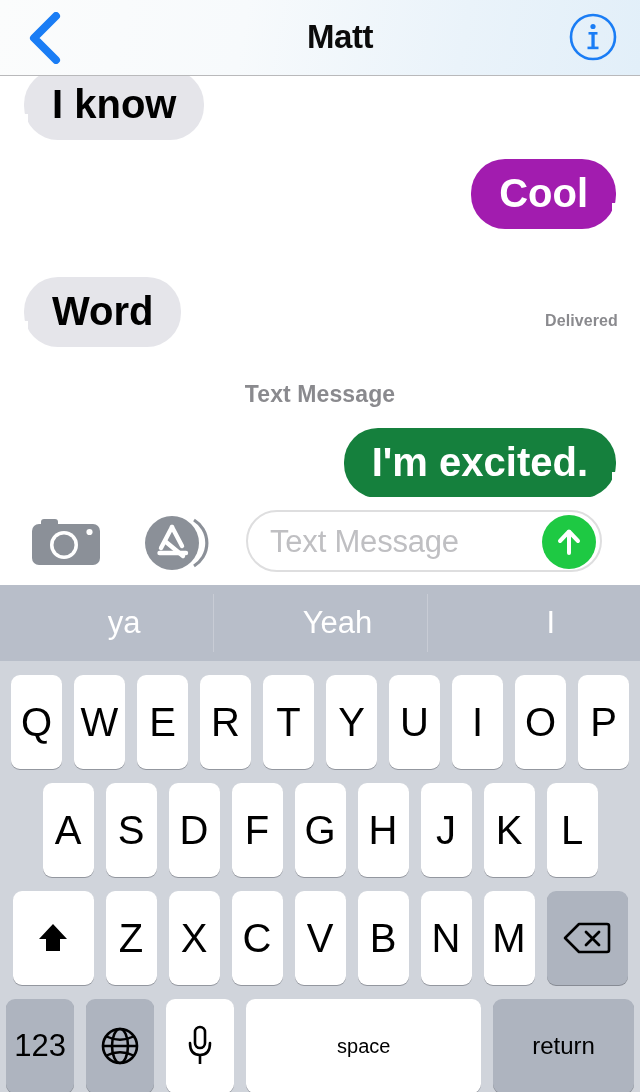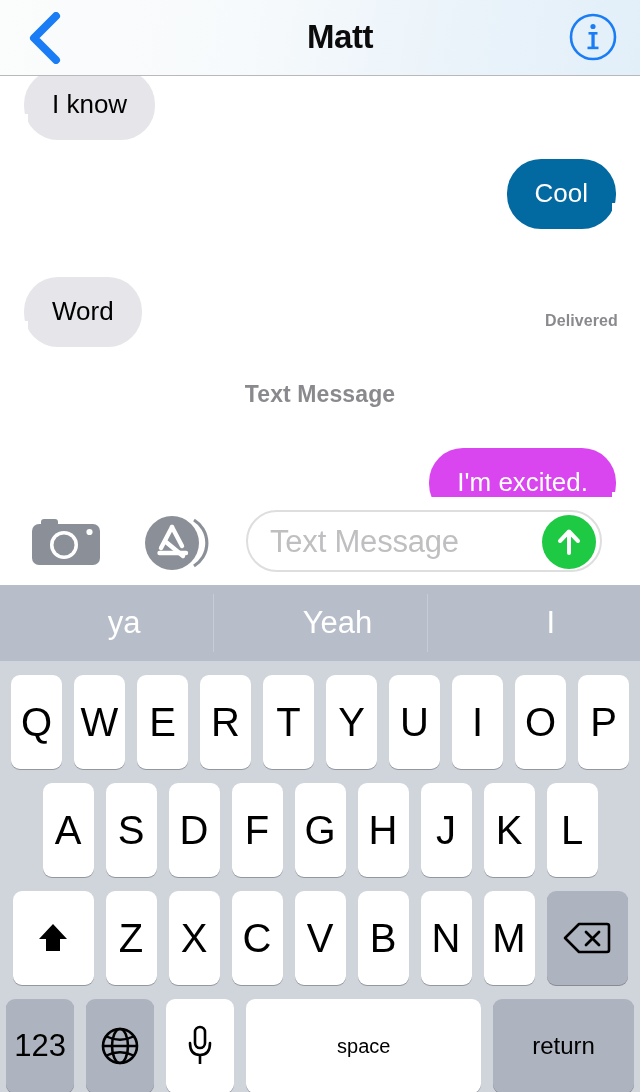--- a/index.html
+++ b/index.html
@@ -78,25 +78,26 @@
     overflow: hidden;
   }
   .row {
     position: absolute;
     display: flex;
   }
   .bubble {
     position: relative;
     border-radius: 34px;
     padding: 14px 28px 16px 28px;
-    font-size: 26px;
+    font-size: 40px;
     line-height: 40px;
     max-width: 470px;
     box-sizing: border-box;
     white-space: nowrap;
+    font-weight: bold;
   }
   
   .bubble.incoming {
     background: #e5e5ea;
     color: #000000;
   }
   .bubble.incoming::after {
     content: "";
     position: absolute;
     left: -9px;
@@ -113,21 +114,21 @@
     left: -14px;
     bottom: 0px;
     width: 18px;
     height: 26px;
     background: #ffffff;
     border-bottom-right-radius: 16px 20px;
     z-index: 1;
   }
   
   .bubble.outgoing-blue {
-    background: #0369a1;
+    background: #a21caf;
     color: #ffffff;
   }
   .bubble.outgoing-blue::after {
     content: "";
     position: absolute;
     right: -9px;
     bottom: 0px;
     width: 30px;
     height: 26px;
     background: #3b9ef5;
@@ -140,23 +141,22 @@
     right: -14px;
     bottom: 0px;
     width: 18px;
     height: 26px;
     background: #ffffff;
     border-bottom-left-radius: 16px 20px;
     z-index: 1;
   }
   
   .bubble.outgoing-green {
-    background: #d946ef;
+    background: #15803d;
     color: #ffffff;
-    margin-top: 20px;
   }
   .bubble.outgoing-green::after {
     content: "";
     position: absolute;
     right: -9px;
     bottom: 0px;
     width: 30px;
     height: 26px;
     background: #18c83f;
     border-bottom-left-radius: 22px 18px;

